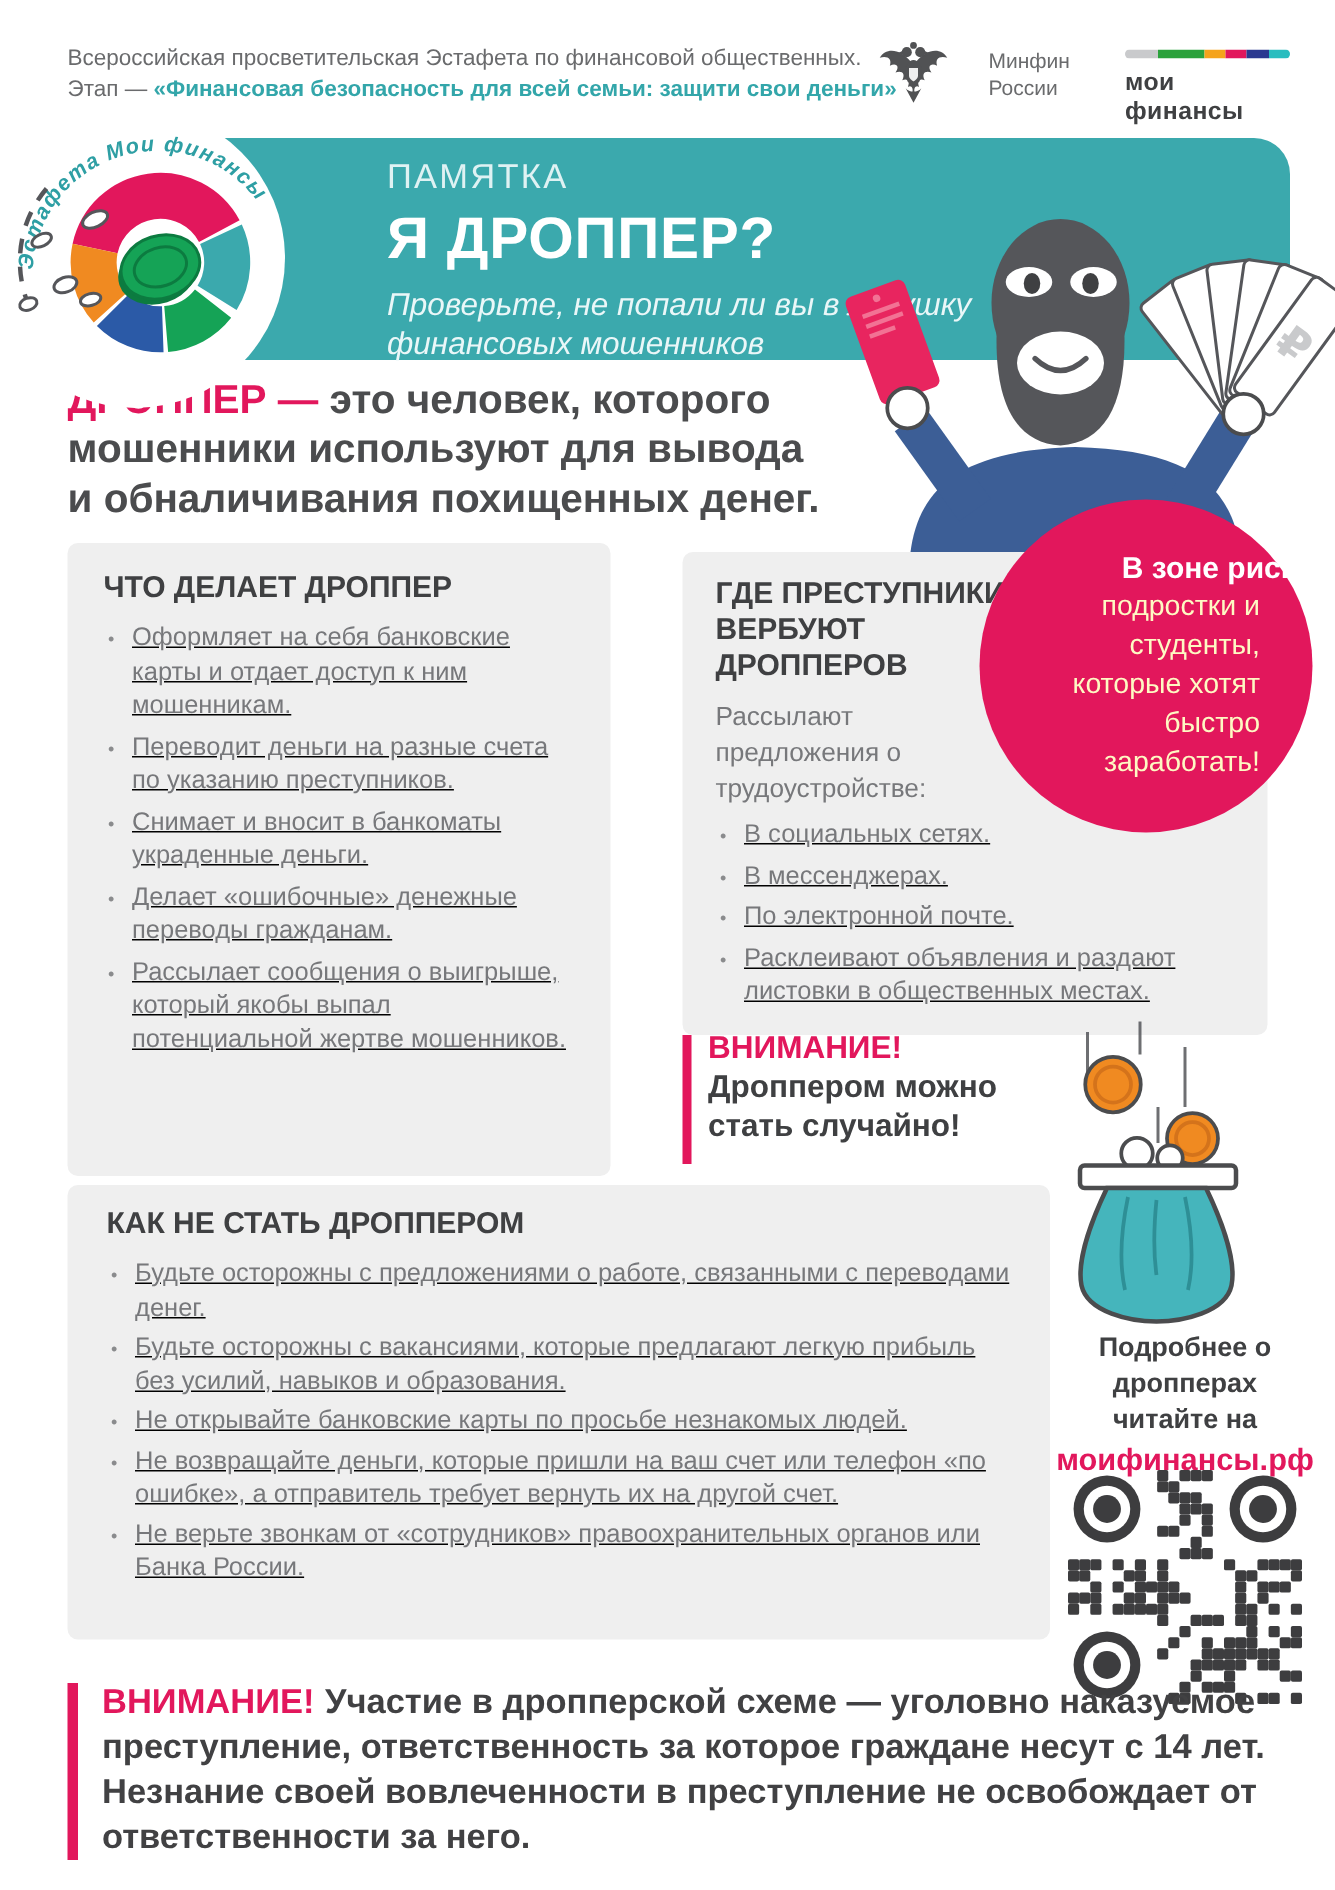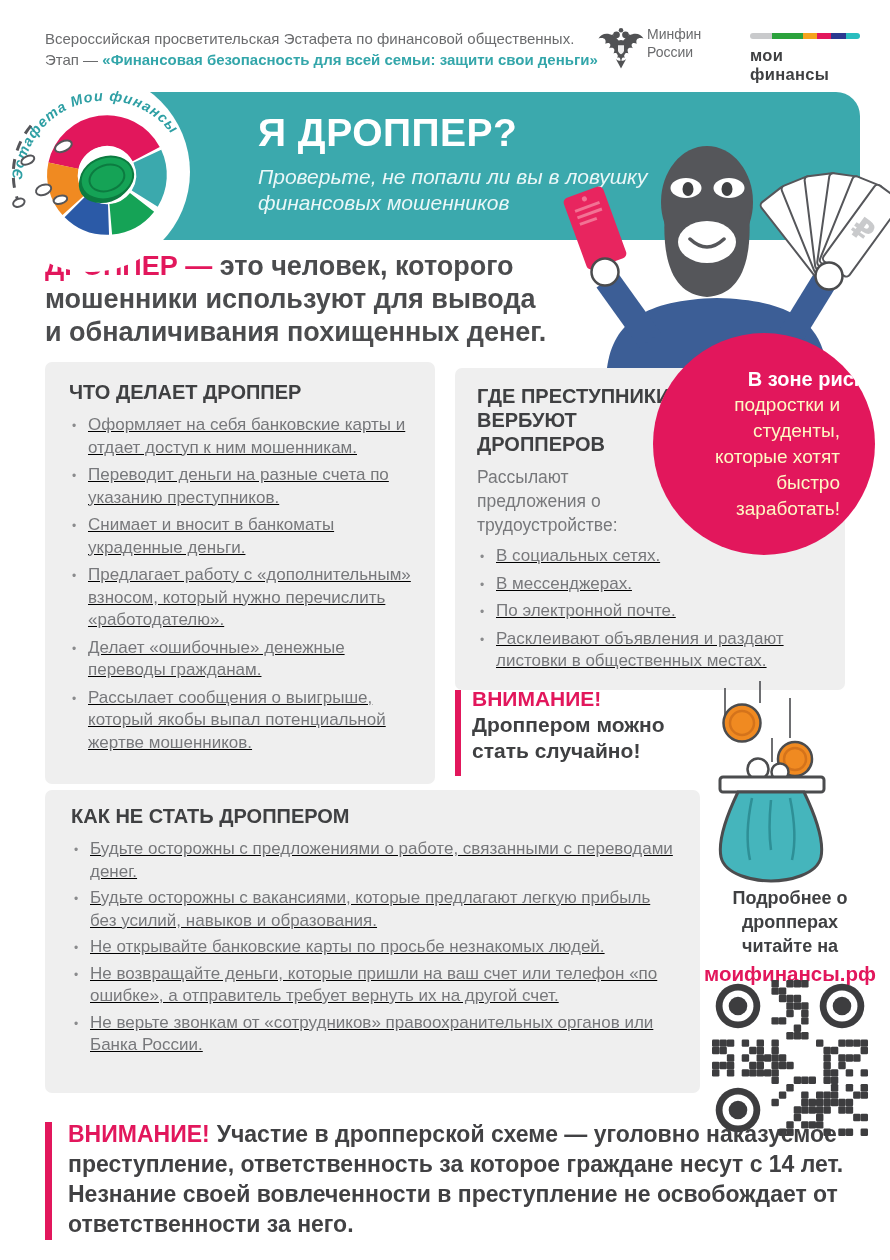--- a/index.html
+++ b/index.html
@@ -2,21 +2,21 @@
 <html><head>
 <meta charset="utf-8">
 <style>
   html,body{margin:0;padding:0;background:#fff;}
   .poster{position:relative;width:890px;height:1260px;background:#fff;overflow:hidden;
           font-family:"Liberation Sans","DejaVu Sans",sans-serif;}
 
   
   .hdr-text{position:absolute;left:45px;top:28px;font-size:15px;line-height:21px;color:#6A6B6D;}
   .teal-bold{color:#33A6AA;font-weight:bold;}
-  .minfin{position:absolute;left:597px;top:25px;display:flex;align-items:flex-start;gap:2px;}
+  .minfin{position:absolute;left:585px;top:25px;display:flex;align-items:center;gap:26px;}
   .minfin-label{font-size:14px;line-height:18px;color:#6A6B6D;width:62px;}
   .myfin{position:absolute;left:750px;top:33px;width:110px;}
   .stripe{display:flex;height:6px;border-radius:3px;overflow:hidden;margin-bottom:7px;}
   .stripe span{height:100%;}
   .s1{width:20%;background:#C9CACC;}.s2{width:28%;background:#2BA23C;}
   .s3{width:13%;background:#F5A31C;}.s4{width:13%;background:#E2175C;}
   .s5{width:13%;background:#2B3990;}.s6{width:13%;background:#29BDBF;}
   .myfin-text{font-weight:bold;font-size:16.5px;color:#3F4042;letter-spacing:.3px;}
 
   
@@ -36,21 +36,21 @@
           line-height:33px;color:#4B4C4E;}
   .definition .term{color:#E2175C;}
 
   
   .gbox{position:absolute;background:#EFEFEF;border-radius:7px;box-sizing:border-box;}
   .gbox h2{margin:0 0 9px 0;font-size:20px;font-weight:800;color:#3F4042;line-height:25px;}
   .gbox ul{list-style:none;margin:0;padding:0;text-decoration:underline;}
   .gbox li{position:relative;padding-left:19px;font-size:17px;line-height:22.5px;
           color:#77787B;margin-bottom:5px;}
   .gbox li::before{content:"•";position:absolute;left:3px;top:1px;font-size:12px;color:#8a8b8d;}
-  .box-what{left:45px;top:362px;width:390px;min-height:422px;padding:18px 24px 12px 24px;}
+  .box-what{left:45px;top:362px;width:362px;min-height:422px;padding:18px 24px 12px 24px;}
   .box-where{left:455px;top:368px;width:390px;min-height:288px;padding:16px 22px 12px 22px;}
   .box-where h2{width:205px;line-height:24px;}
   .box-where .intro{width:175px;font-size:17.5px;line-height:24px;color:#77787B;margin:6px 0 8px 0;}
   .box-how{left:45px;top:790px;width:655px;min-height:303px;padding:14px 26px 10px 26px;}
   .box-how li{margin-bottom:4px;}
 
   
   .risk-badge{position:absolute;left:653px;top:333px;width:222px;height:222px;border-radius:50%;
           background:#E2175C;z-index:6;display:flex;flex-direction:column;justify-content:center;
           text-align:right;color:#fff;}
@@ -109,20 +109,21 @@
         <span class="s4"></span>
         <span class="s5"></span>
         <span class="s6"></span>
     </div>
     <div class="myfin-text">мои финансы</div>
   </div>
 
   <div class="banner"></div>
   <div class="banner-cut"></div>
   <div class="banner-inner">
+    <div class="kicker">ПАМЯТКА</div>
     <div class="btitle">Я ДРОППЕР?</div>
     <div class="bsub">Проверьте, не попали ли вы в ловушку финансовых мошенников</div>
   </div>
 
   <svg class="emblem" viewBox="0 0 190 190">
     <defs>
         <path id="arcT" d="M16,102 A84,84 0 0 1 166,54" fill="none"></path>
       </defs>
     <text font-size="14.5" font-style="italic" font-weight="bold" fill="#2E9FA4" letter-spacing="1">
       <textPath href="#arcT">Эстафета Мои финансы</textPath>
@@ -200,21 +201,20 @@
     <span class="term">ДРОППЕР — </span><span>это человек, которого мошенники используют для вывода и обналичивания похищенных денег.</span>
   </div>
 
   <div class="gbox box-what">
     <h2>ЧТО ДЕЛАЕТ ДРОППЕР</h2>
     <ul>
 
     <li>Оформляет на себя банковские карты и отдает доступ к ним мошенникам.</li>
         <li>Переводит деньги на разные счета по указанию преступников.</li>
         <li>Снимает и вносит в банкоматы украденные деньги.</li>
-        <li>Предлагает работу с «дополнительным» взносом, который нужно перечислить «работодателю».</li>
         <li>Делает «ошибочные» денежные переводы гражданам.</li>
         <li>Рассылает сообщения о выигрыше, который якобы выпал потенциальной жертве мошенников.</li>
       </ul>
   </div>
 
   <div class="gbox box-where">
     <h2>ГДЕ ПРЕСТУПНИКИ ВЕРБУЮТ ДРОППЕРОВ</h2>
     <div class="intro">Рассылают предложения о трудоустройстве:</div>
     <ul>
 

